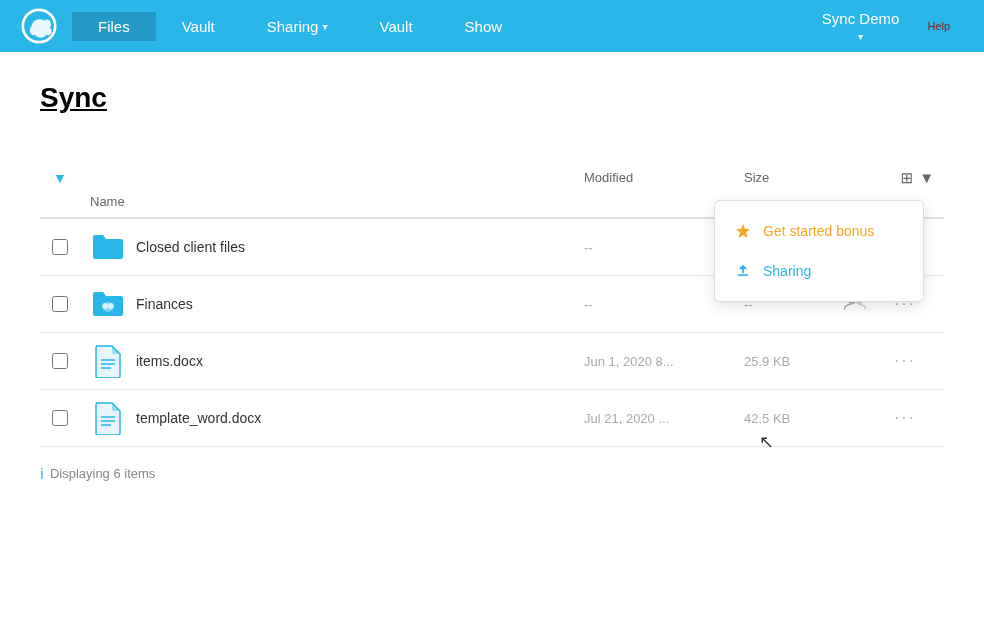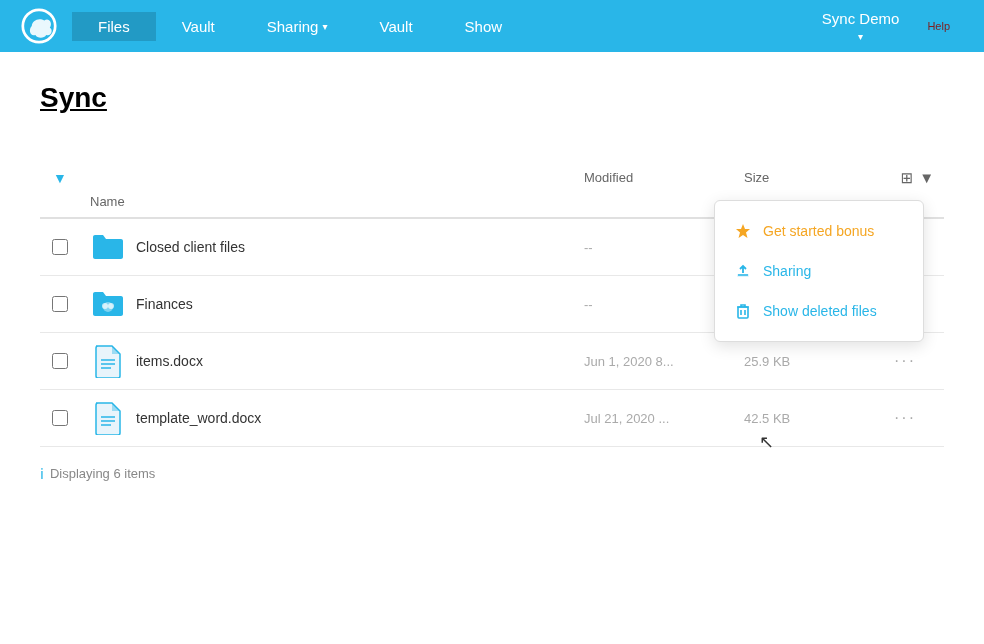--- a/index.html
+++ b/index.html
@@ -325,27 +325,16 @@
       <div class="dropdown-item">
     <div class="dropdown-item-icon">
           <svg width="16" height="16" viewBox="0 0 16 16" fill="none" stroke="#29b6e8" stroke-width="1.8">
             <path d="M8 10V3M5 6L8 3L11 6"></path>
             <path d="M3 12H13" stroke-width="1.5"></path>
             <rect x="2" y="11" width="12" height="3" rx="1" fill="#29b6e8" stroke="none" opacity="0.15"></rect>
           </svg>
         </div>
     <span style="color:#29b6e8">Sharing</span>
   </div>
-      <div class="dropdown-item">
-    <div class="dropdown-item-icon">
-          <svg width="14" height="16" viewBox="0 0 14 16" fill="none" stroke="#29b6e8" stroke-width="1.6">
-            <rect x="2" y="4" width="10" height="11" rx="1"></rect>
-            <path d="M1 4H13M5 4V2H9V4"></path>
-            <line x1="5" y1="7" x2="5" y2="12"></line>
-            <line x1="9" y1="7" x2="9" y2="12"></line>
-          </svg>
-        </div>
-    <span style="color:#29b6e8">Show deleted files</span>
-  </div>
     </div>
 
   <div class="cursor-indicator">↖</div>
 </div>
 
 </body></html>

